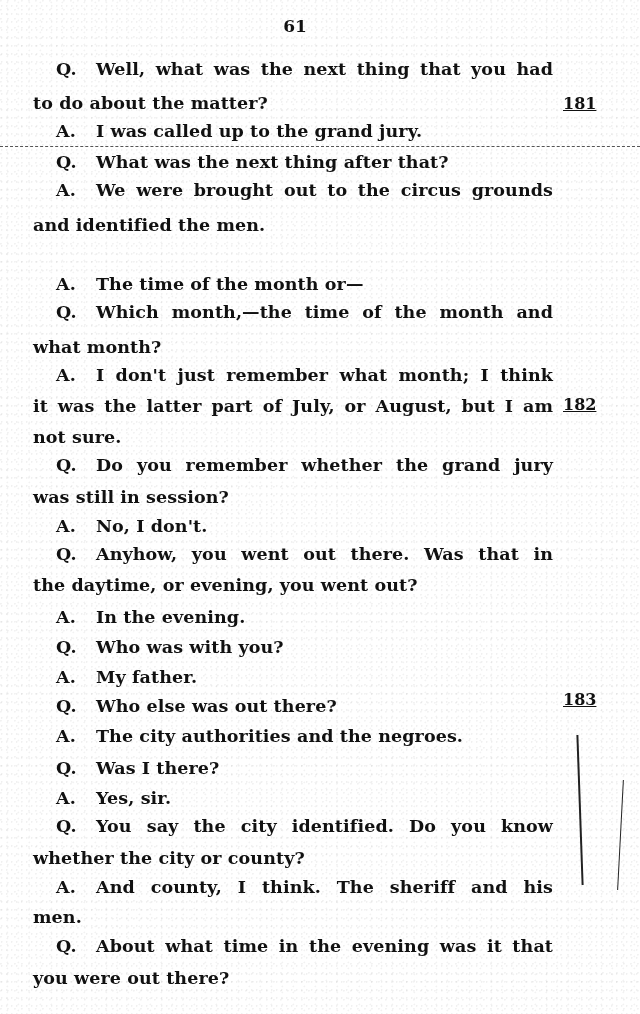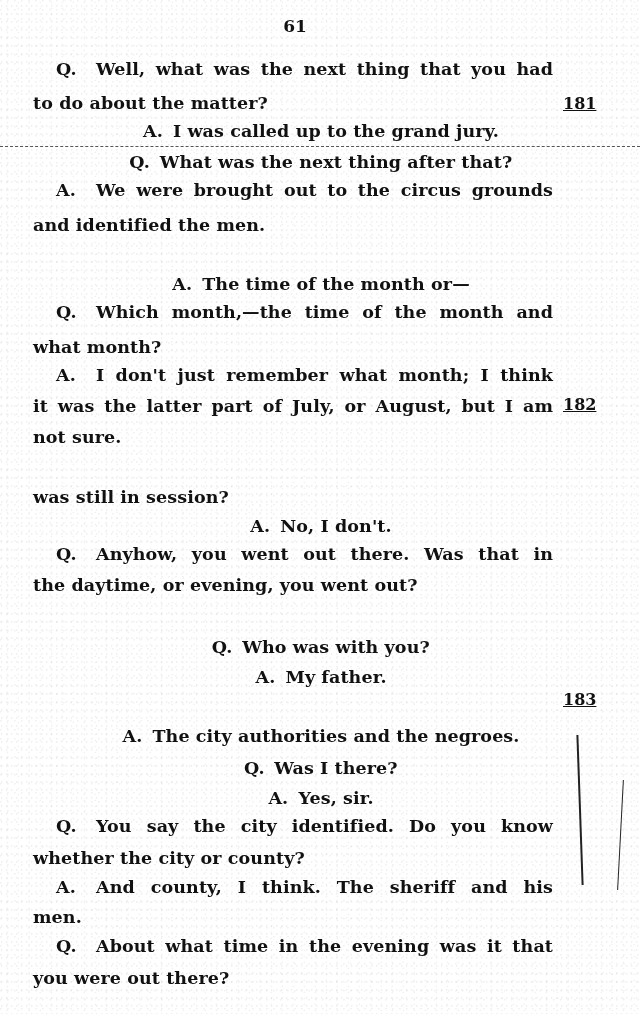--- a/index.html
+++ b/index.html
@@ -40,21 +40,20 @@
       left: 33px;
       width: 520px;
       font-size: 17.5px;
       font-weight: bold;
       white-space: nowrap;
       line-height: 22px;
       letter-spacing: 0.1px;
     }
     .line.indent {
       left: 56px;
-      text-align: center;
     }
     .line .speaker {
       display: inline-block;
       width: 40px;
     }
     .justify {
       text-align: justify;
       text-align-last: justify;
       width: 497px;
     }
@@ -122,37 +121,46 @@
   </div>
   <div class="line indent justify" style="top:364px">
     <span class="speaker">A.</span><span>I don't just remember what month; I think</span>
   </div>
   <div class="line justify-full" style="top:395px">
     <span>it was the latter part of July, or August, but I am</span>
   </div>
   <div class="line" style="top:426px">
     <span>not sure.</span>
   </div>
+  <div class="line indent justify" style="top:454px">
+    <span class="speaker">Q.</span><span>Do you remember whether the grand jury</span>
+  </div>
   <div class="line" style="top:486px">
     <span>was still in session?</span>
   </div>
   <div class="line indent" style="top:515px">
     <span class="speaker">A.</span><span>No, I don't.</span>
   </div>
   <div class="line indent justify" style="top:543px">
     <span class="speaker">Q.</span><span>Anyhow, you went out there. Was that in</span>
   </div>
   <div class="line" style="top:574px">
     <span>the daytime, or evening, you went out?</span>
   </div>
+  <div class="line indent" style="top:606px">
+    <span class="speaker">A.</span><span>In the evening.</span>
+  </div>
   <div class="line indent" style="top:636px">
     <span class="speaker">Q.</span><span>Who was with you?</span>
   </div>
   <div class="line indent" style="top:666px">
     <span class="speaker">A.</span><span>My father.</span>
+  </div>
+  <div class="line indent" style="top:695px">
+    <span class="speaker">Q.</span><span>Who else was out there?</span>
   </div>
   <div class="line indent" style="top:725px">
     <span class="speaker">A.</span><span>The city authorities and the negroes.</span>
   </div>
   <div class="line indent" style="top:757px">
     <span class="speaker">Q.</span><span>Was I there?</span>
   </div>
   <div class="line indent" style="top:787px">
     <span class="speaker">A.</span><span>Yes, sir.</span>
   </div>

